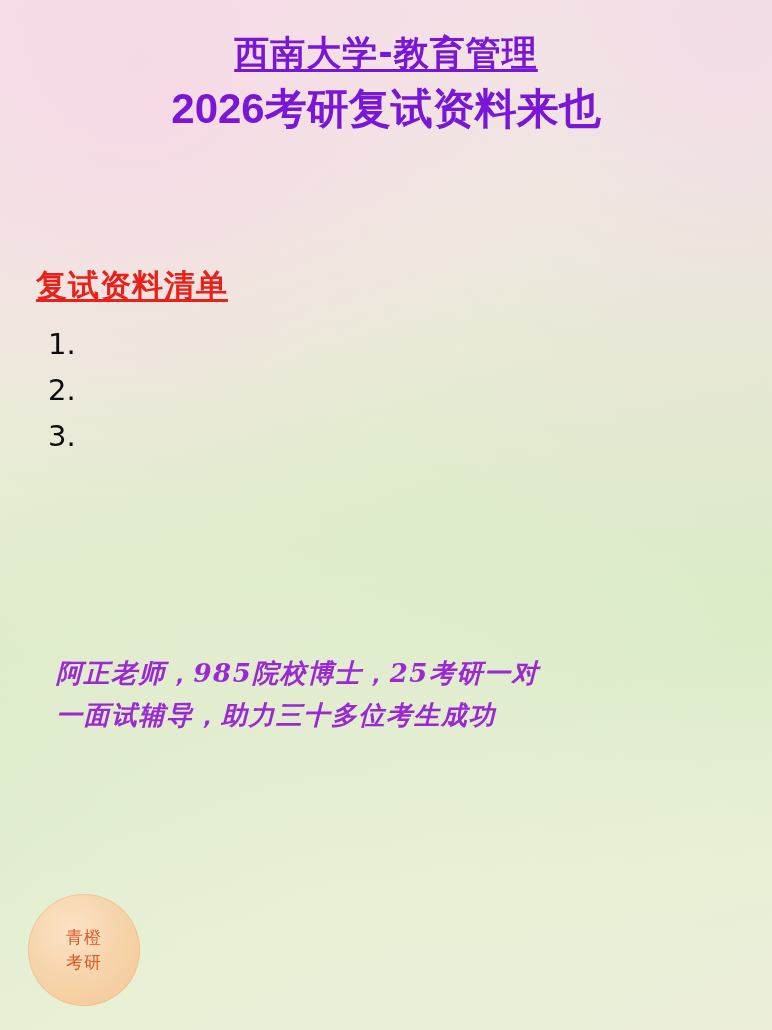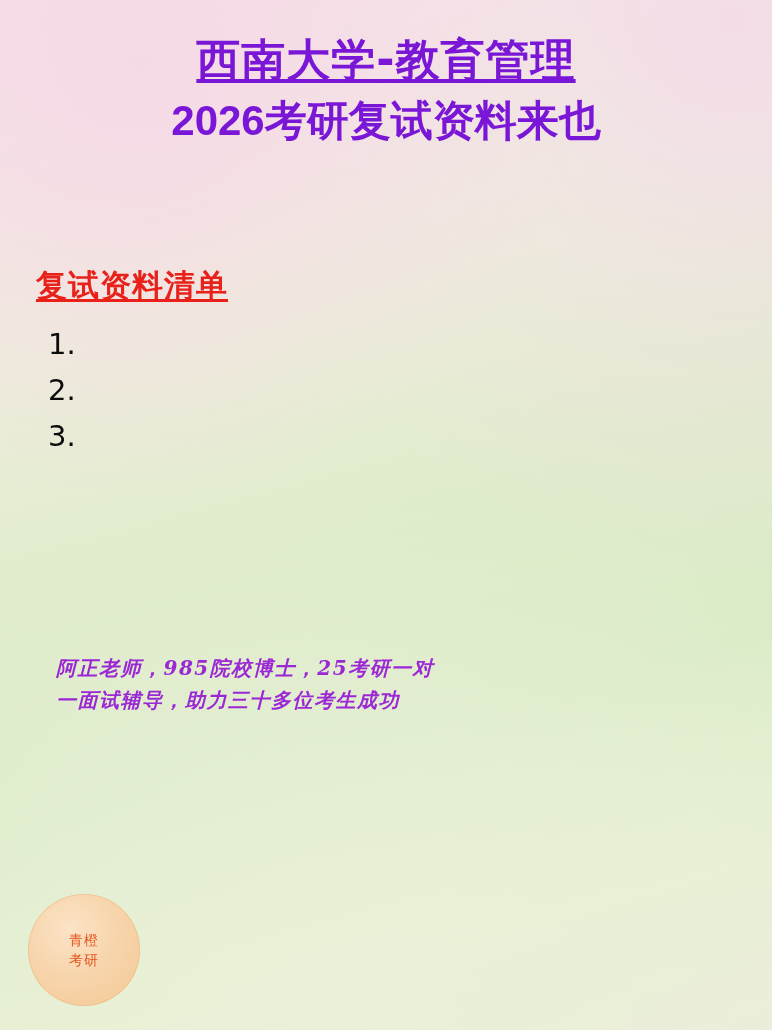--- a/index.html
+++ b/index.html
@@ -26,21 +26,21 @@
   }
   .title-block {
     position: absolute;
     left: 0;
     top: 30px;
     width: 772px;
     text-align: center;
   }
   .title-line-1 {
     font-family: "DejaVu Sans", sans-serif;
-    font-size: 44px;
+    font-size: 35px;
     font-weight: bold;
     color: #7a16d6;
     letter-spacing: 1px;
     line-height: 1.35;
     text-decoration: underline;
     text-underline-offset: 4px;
     white-space: nowrap;
   }
   .title-line-2 {
     font-family: Liberation Sans, sans-serif;
@@ -89,21 +89,21 @@
     letter-spacing: 0.5px;
   }
   .signature {
     position: absolute;
     left: 56px;
     top: 652px;
     width: 700px;
     font-family: "DejaVu Serif", serif;
     font-style: italic;
     font-weight: bold;
-    font-size: 20px;
+    font-size: 26px;
     color: #9b28d4;
     line-height: 1.62;
     letter-spacing: 1.5px;
   }
   .sig-line { white-space: nowrap; }
   .badge {
     position: absolute;
     left: 28px;
     top: 894px;
     width: 112px;
@@ -111,21 +111,21 @@
     border-radius: 50%;
     background: radial-gradient(circle at 38% 32%, #fbe3c6 0%, #f7d5ac 45%, #f4c894 100%);
     display: flex;
     flex-direction: column;
     align-items: center;
     justify-content: center;
     box-shadow: 0 0 0 1px rgba(230,180,120,0.45) inset;
   }
   .badge-line {
     font-family: "DejaVu Sans", sans-serif;
-    font-size: 14px;
+    font-size: 17px;
     color: #e2571f;
     line-height: 1.45;
     letter-spacing: 1px;
   }
 </style>
 </head>
 <body>
 
 <div class="poster">
 

